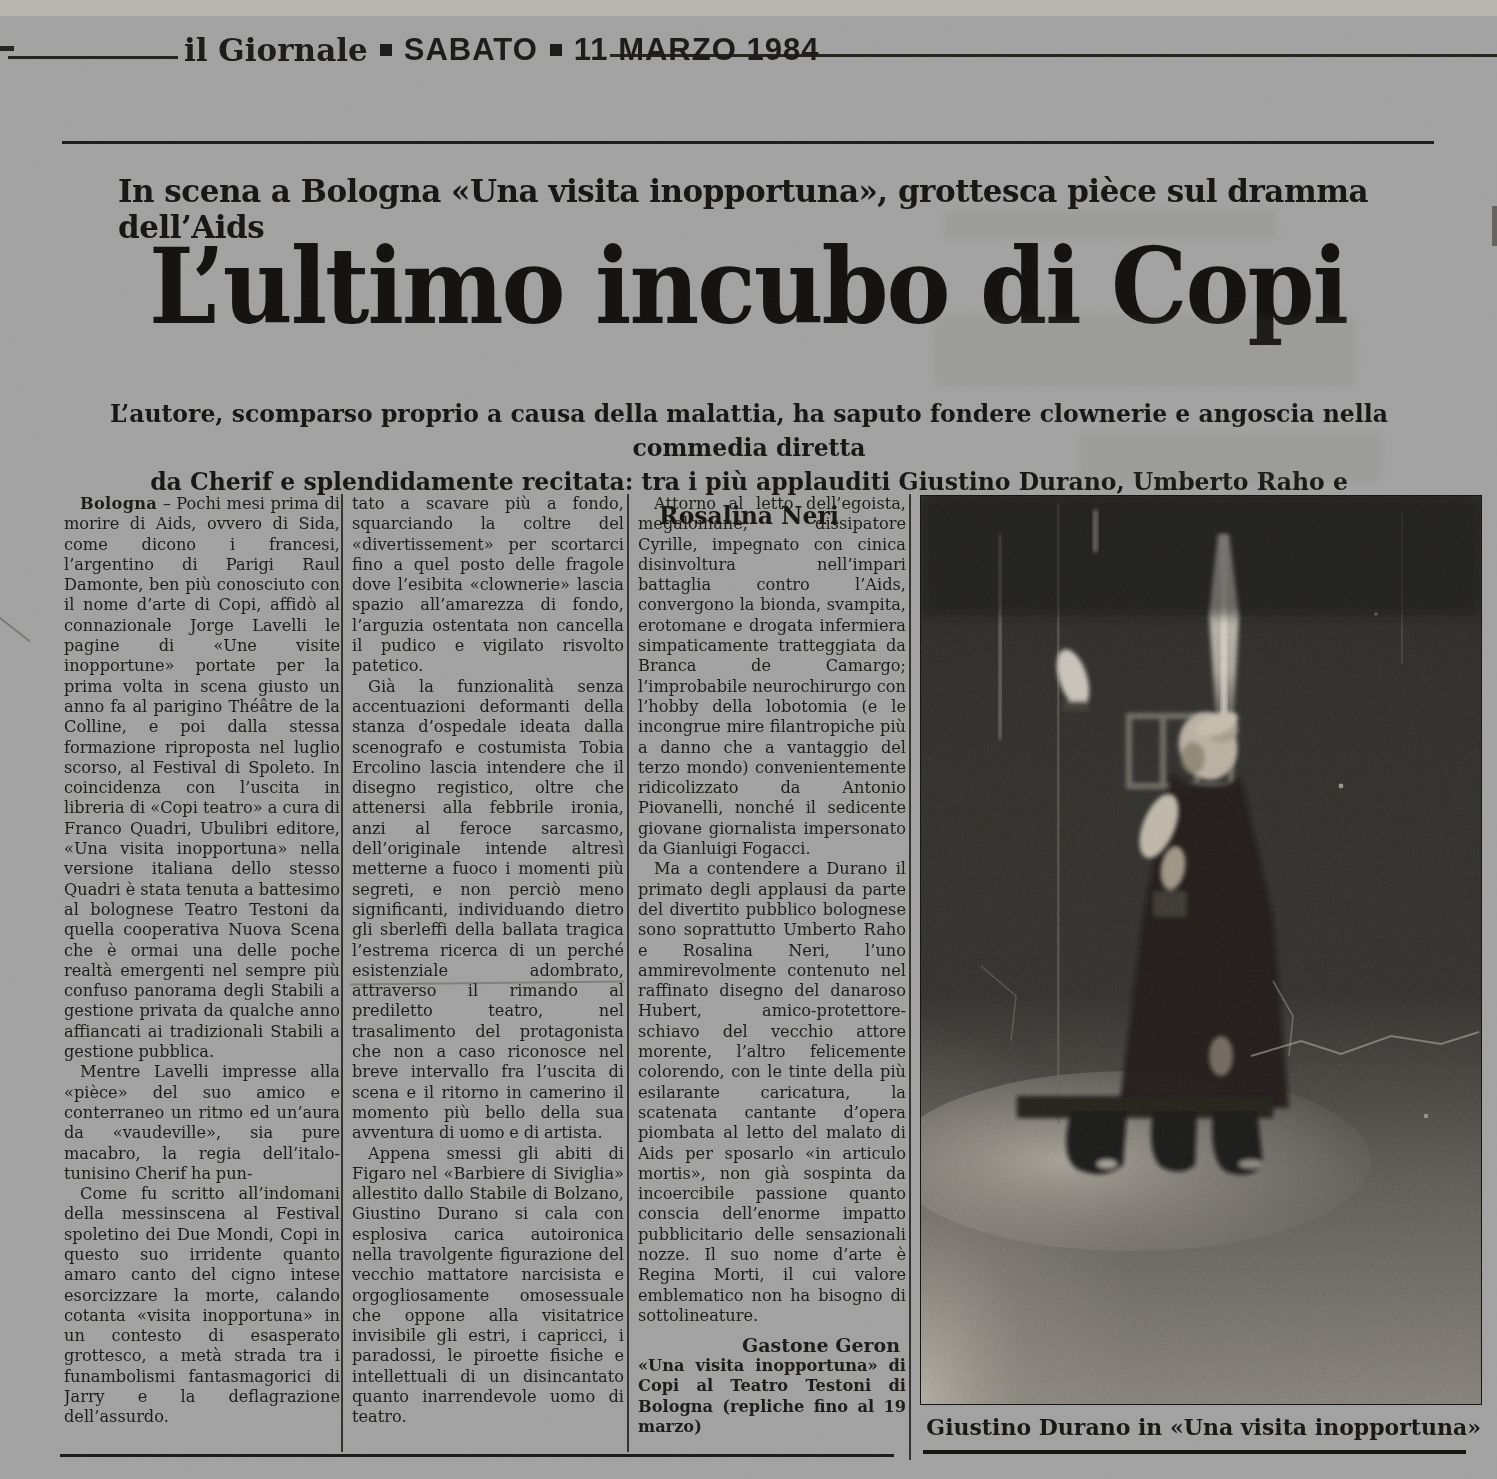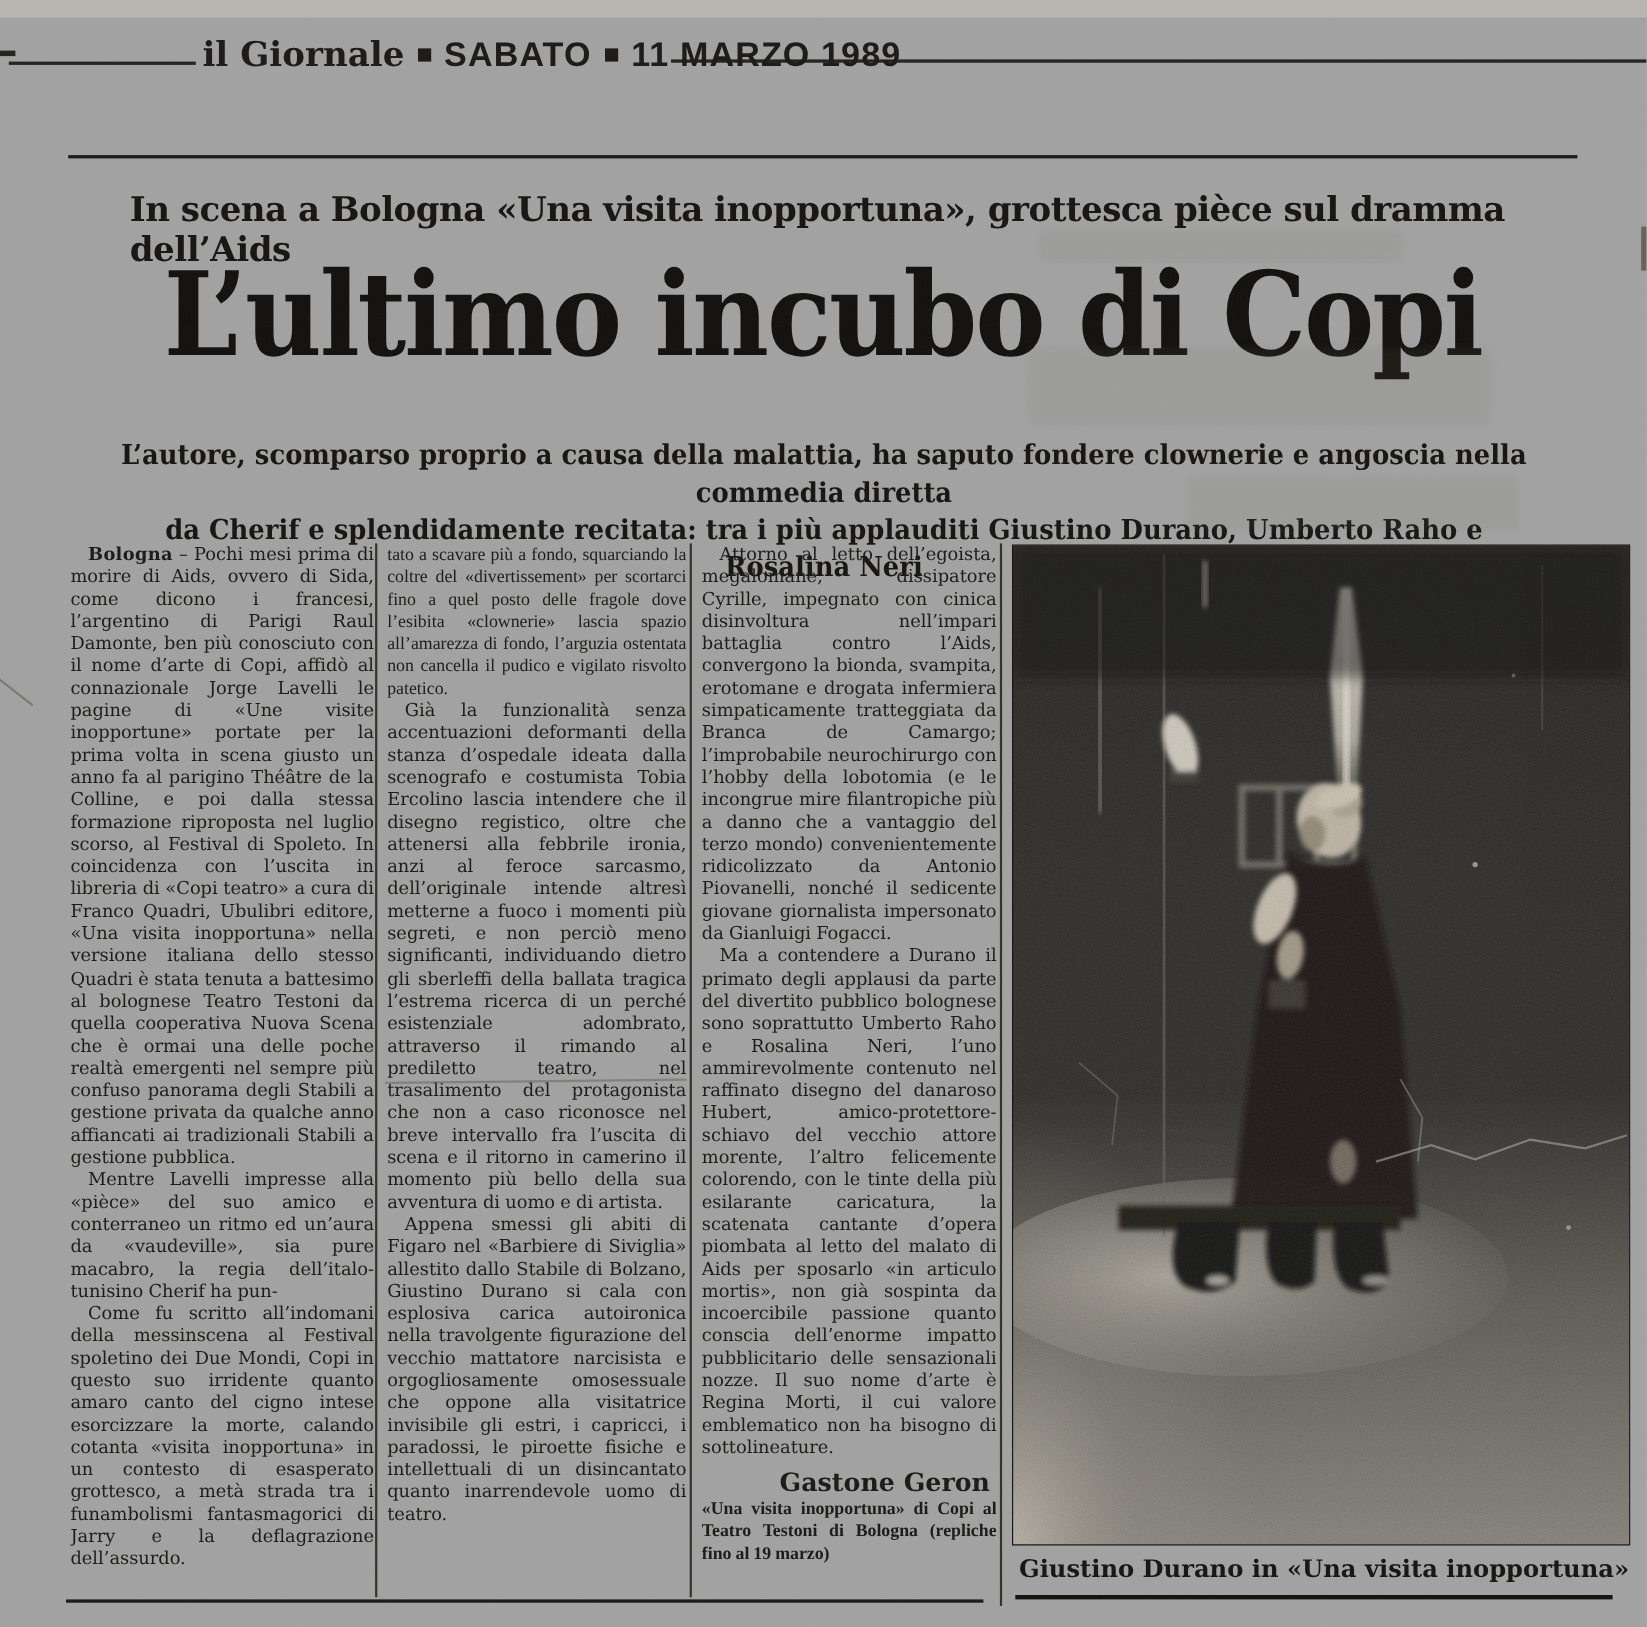--- a/index.html
+++ b/index.html
@@ -22,24 +22,24 @@
   
   .kicker{top:157px;left:118px;width:1290px;font-weight:bold;font-size:31px;letter-spacing:-0.5px;color:#171614;}
   .headline{
     top:208px;left:63px;width:1370px;text-align:center;font-weight:bold;font-size:96px;
     letter-spacing:-2px;white-space:nowrap;color:#131210;transform:scaleY(1.1);transform-origin:top center;
   }
   .deck{top:381px;left:63px;width:1372px;text-align:center;font-weight:bold;font-size:25px;line-height:34px;color:#171614;transform:scaleX(.94);transform-origin:center;}
   
   .bodycol{top:478px;height:956px;overflow:hidden;}
   .bodycol p{margin:0;text-indent:16px;text-align:justify;font-size:16.2px;line-height:20.3px;word-spacing:-0.4px;hyphens:auto;}
-  .bodycol p.noindent{text-indent:0;font-family:Liberation Serif, serif;}
+  .bodycol p.noindent{text-indent:0;}
   .bodycol p b{letter-spacing:.3px;}
   .vdiv{top:478px;width:2px;height:958px;background:#33312e;}
-  .byline{text-align:right;font-weight:bold;font-size:23px;padding-right:6px;margin-top:8px;}
+  .byline{text-align:right;font-weight:bold;font-size:19px;padding-right:6px;margin-top:8px;}
   .note{font-weight:bold;font-size:16.6px;line-height:21.5px;text-align:justify;margin-top:28px;text-indent:0 !important;}
   .bottom-rule{top:1438px;left:60px;width:834px;height:3px;background:#1c1b19;}
   
   .photo-wrap{top:480px;left:921px;width:560px;height:908px;background:#201f1d;outline:1px solid #14130f;}
   .caption{top:1398px;left:921px;width:560px;text-align:right;font-weight:bold;font-size:22px;color:#171614;}
   .caption-rule{top:1434px;left:923px;width:543px;height:4px;background:#14130f;}
   
   .ghost{background:rgba(110,105,95,.10);filter:blur(3px);border-radius:4px;}
   .scratch{background:#5b574f;opacity:.55;}
   .noise{pointer-events:none;left:0;top:0;}
@@ -51,21 +51,21 @@
 
   <div class="abs mast-rule" style="top:40px;left:8px;width:170px;"></div>
   <div class="abs mast-rule" style="top:38px;left:610px;width:887px;"></div>
   <div class="abs mast-rule" style="top:30px;left:0;width:14px;height:5px;"></div>
 
   <div class="abs masthead">
     <span class="paper-name">il Giornale</span>
     <span class="sq"></span>
     <span class="mast-sans">SABATO</span>
     <span class="sq"></span>
-    <span class="mast-sans">11 MARZO 1989</span>
+    <span class="mast-sans">11 MARZO 1984</span>
   </div>
 
   <div class="abs" style="top:125px;left:62px;width:1372px;height:3px;background:#1c1b19;"></div>
 
   <div class="abs kicker">In scena a Bologna «Una visita inopportuna», grottesca pièce sul dramma dell’Aids</div>
   <div class="abs headline">L’ultimo incubo di Copi</div>
   <div class="abs deck">
     <div>L’autore, scomparso proprio a causa della malattia, ha saputo fondere clownerie e angoscia nella commedia diretta</div>
     <div>da Cherif e splendidamente recitata: tra i più applauditi Giustino Durano, Umberto Raho e Rosalina Neri</div>
   </div>

